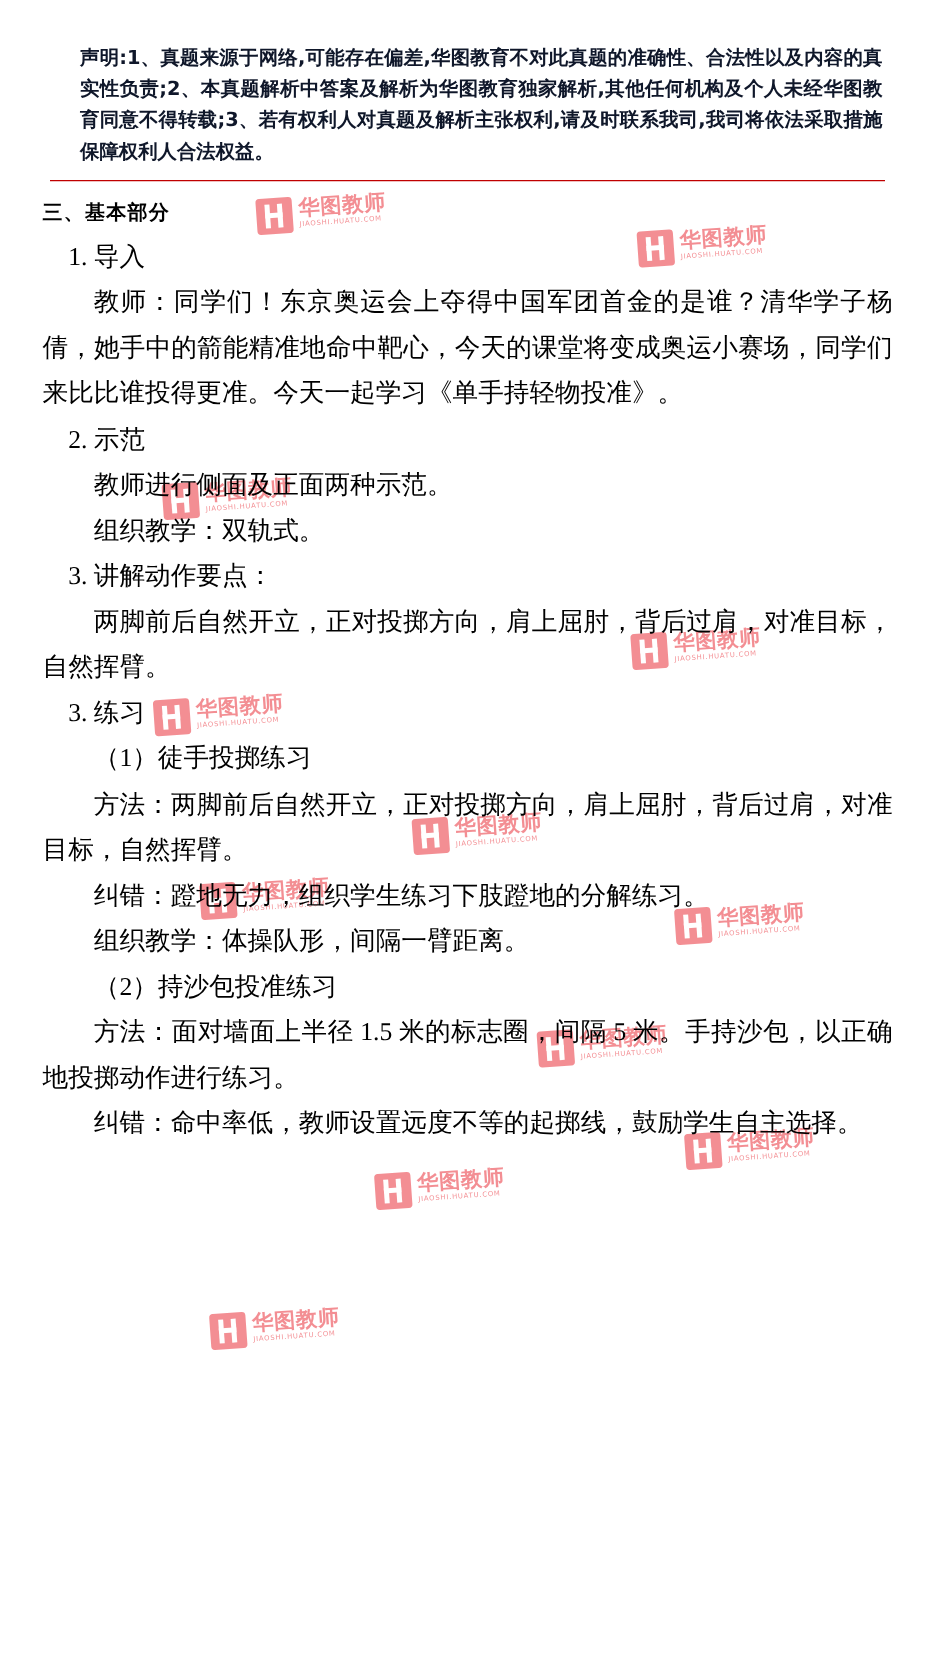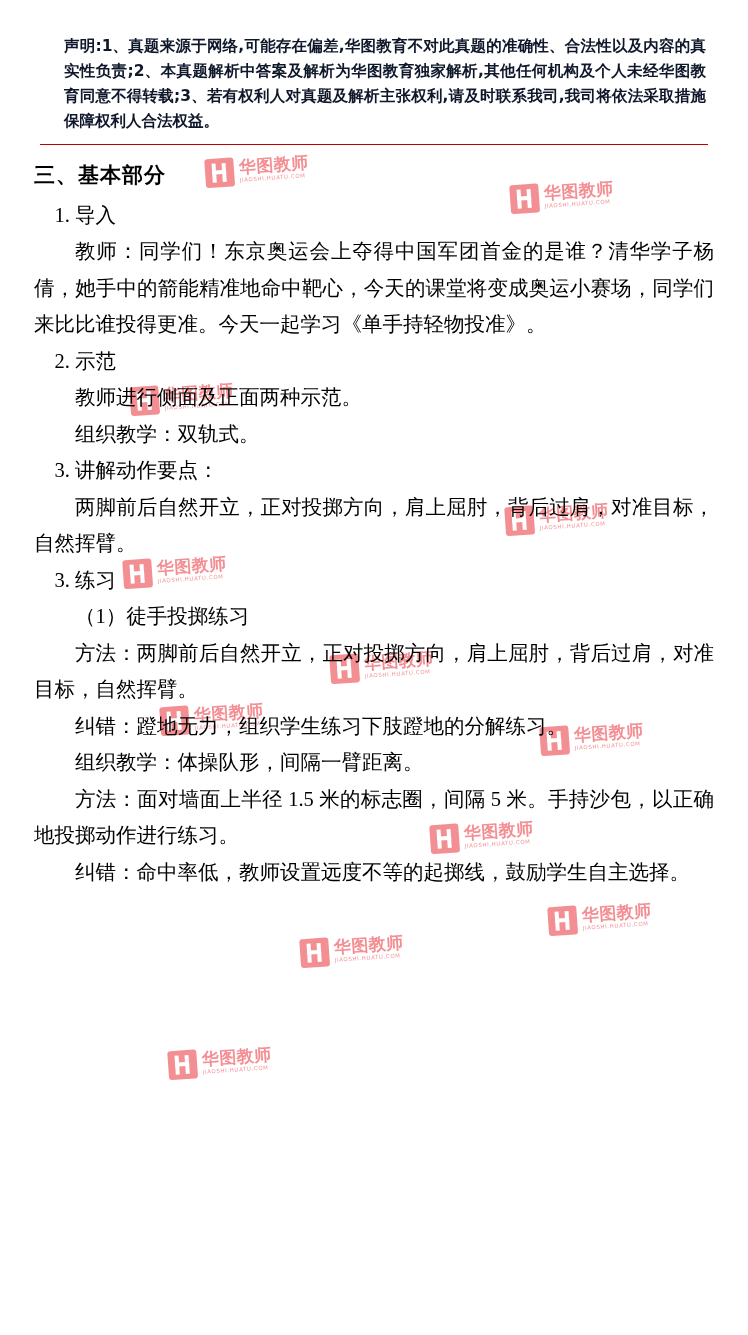--- a/index.html
+++ b/index.html
@@ -51,21 +51,21 @@
   
   .content {
     position: relative;
     z-index: 3;
     margin-top: 12px;
     font-size: 20.5px;
     line-height: 1.78;
   }
   .h-section {
     font-weight: 700;
-    font-size: 21px;
+    font-size: 16px;
     margin: 0 0 2px 0;
     letter-spacing: 1px;
   }
   p.para {
     margin: 0;
     text-align: justify;
     text-justify: inter-ideograph;
   }
   .indent1 { text-indent: 1em; }
   .indent2 { text-indent: 2em; }
@@ -237,17 +237,18 @@
 
     <p class="para indent1">3. 讲解动作要点：</p>
     <p class="para indent2">两脚前后自然开立，正对投掷方向，肩上屈肘，背后过肩，对准目标，自然挥臂。</p>
 
     <p class="para indent1">3. 练习</p>
     <p class="para indent2">（1）徒手投掷练习</p>
     <p class="para indent2">方法：两脚前后自然开立，正对投掷方向，肩上屈肘，背后过肩，对准目标，自然挥臂。</p>
     <p class="para indent2">纠错：蹬地无力，组织学生练习下肢蹬地的分解练习。</p>
     <p class="para indent2">组织教学：体操队形，间隔一臂距离。</p>
 
+    <p class="para indent2">（2）持沙包投准练习</p>
     <p class="para indent2">方法：面对墙面上半径 1.5 米的标志圈，间隔 5 米。手持沙包，以正确地投掷动作进行练习。</p>
     <p class="para indent2">纠错：命中率低，教师设置远度不等的起掷线，鼓励学生自主选择。</p>
   </div>
 
 </div>
 
 </body></html>

